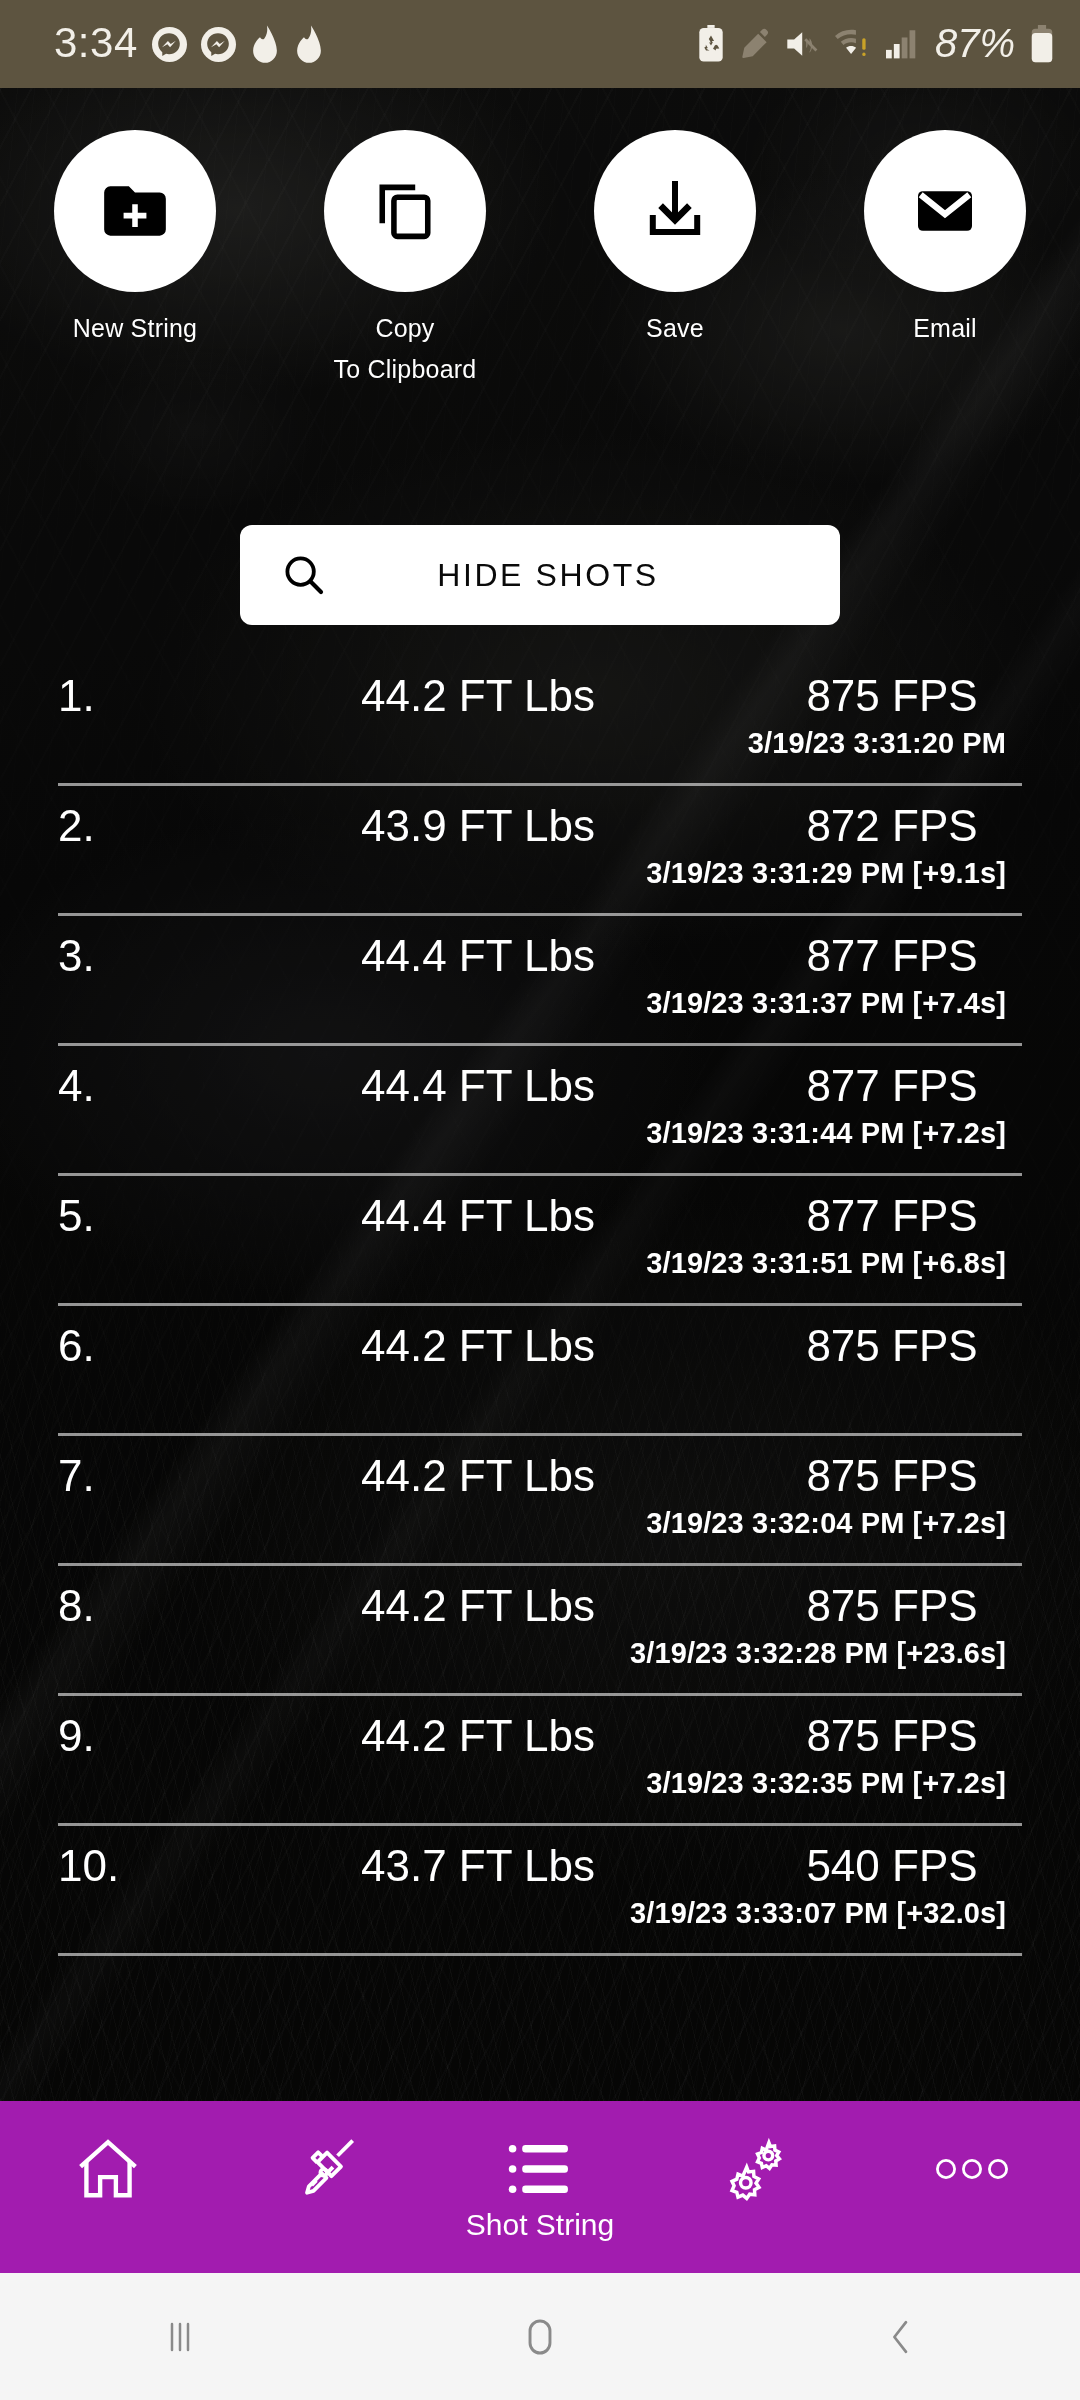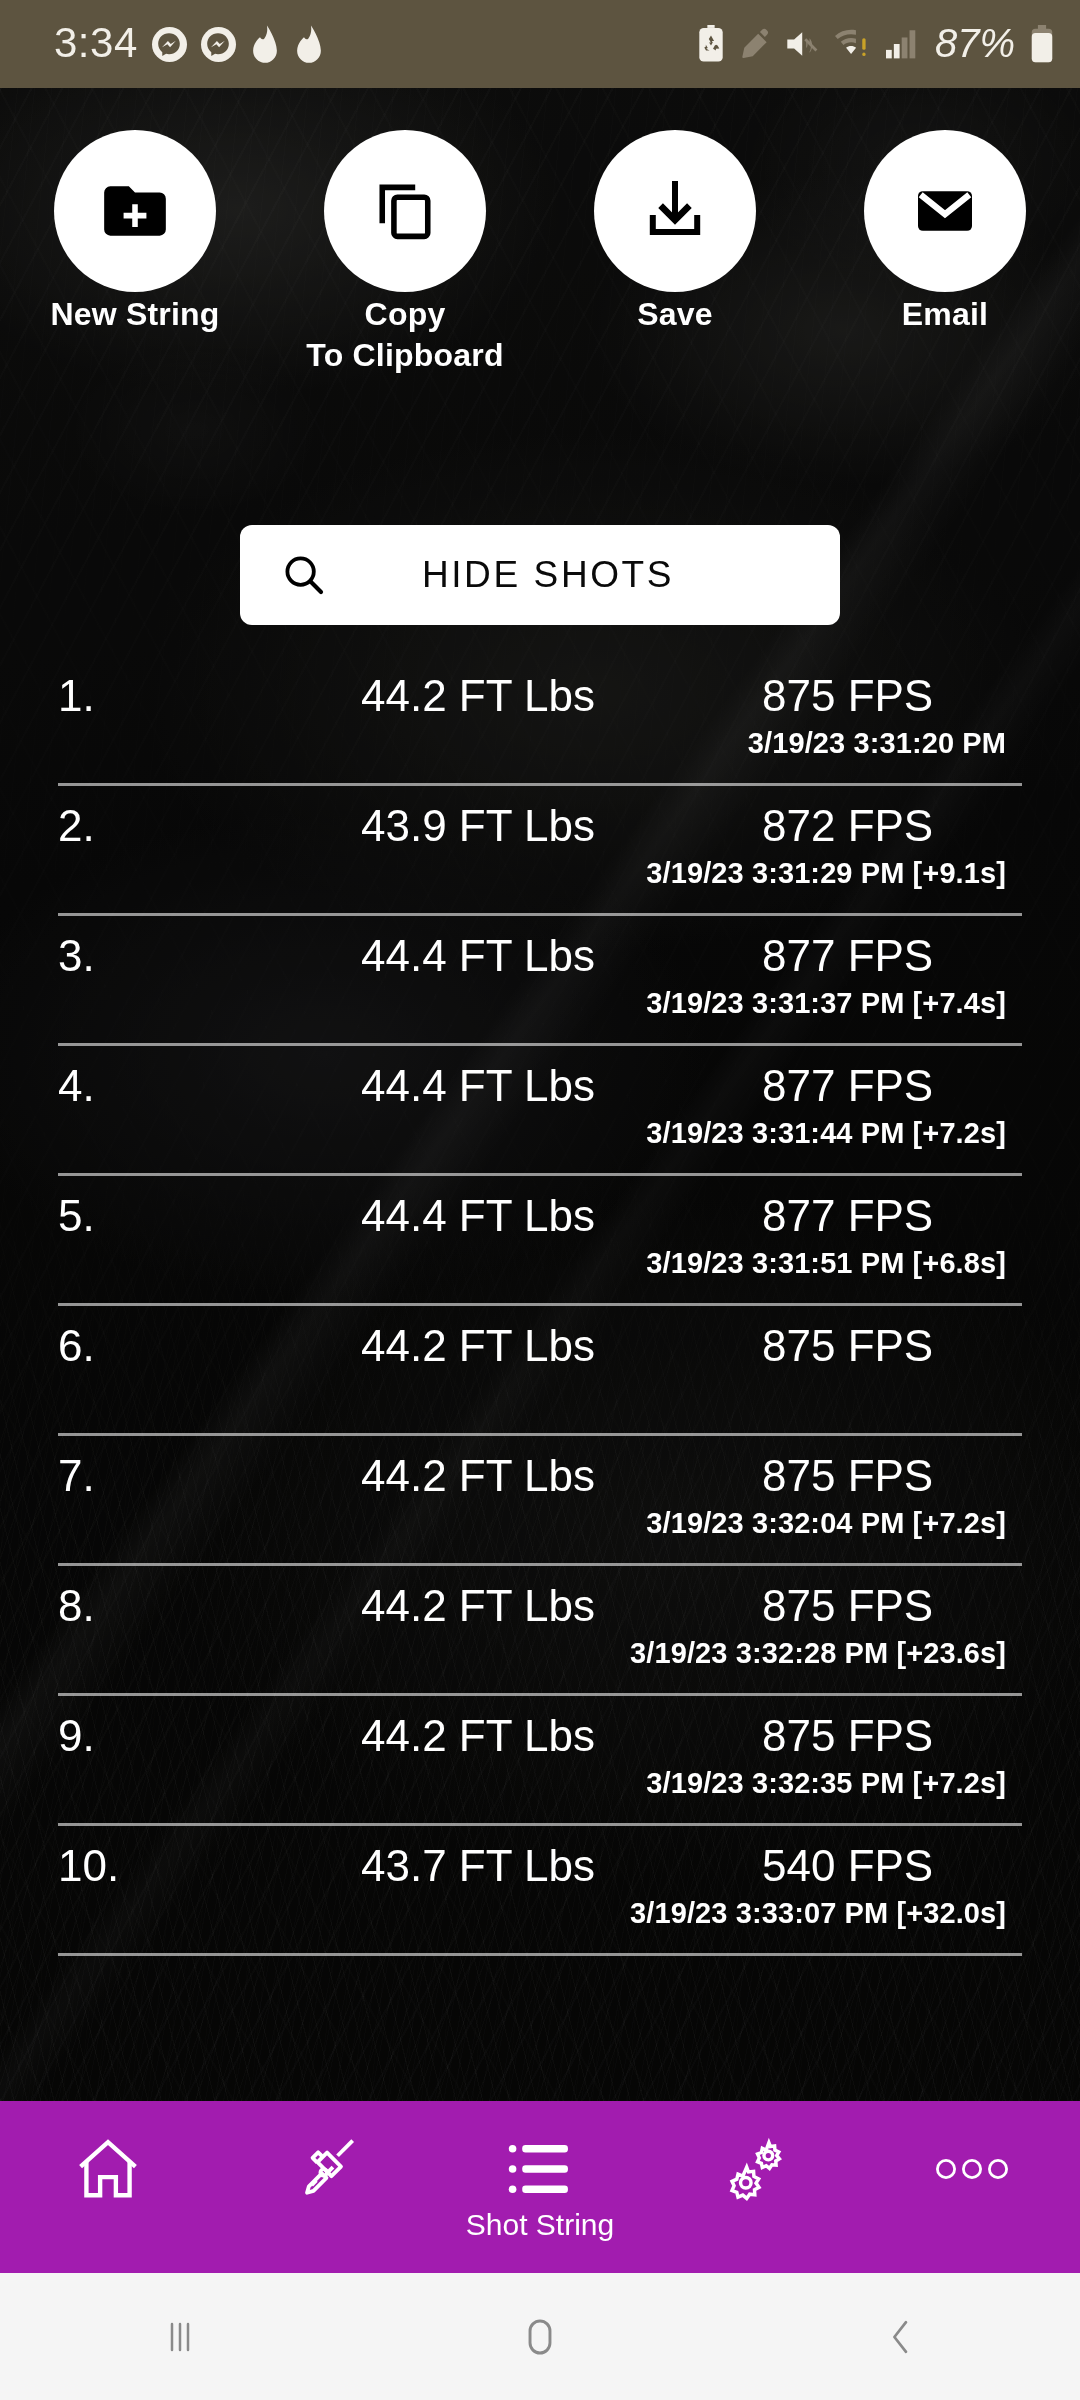--- a/index.html
+++ b/index.html
@@ -88,48 +88,48 @@
   }
   .action-btn{
     width:270px; display:flex; flex-direction:column; align-items:center;
     background:transparent; border:0; cursor:pointer;
   }
   .action-circle{
     width:162px;height:162px;border-radius:50%;background:#fff;
     display:flex;align-items:center;justify-content:center;
   }
   .action-label{
-    margin-top:2px; color:#fff; font-size:32px; line-height:41px;
-    text-align:center; font-weight:700; letter-spacing:.2px;
+    margin-top:16px; color:#fff; font-size:25px; line-height:41px;
+    text-align:center; font-weight:400; letter-spacing:.2px;
   }
 
   
   #hide-shots-btn{
     position:absolute; top:437px; left:240px;
     width:600px; height:100px; border-radius:12px; background:#fff;
     display:flex; align-items:center; cursor:pointer; border:0;
   }
   #hide-shots-btn .sb-mag{ margin-left:40px; display:flex; }
   #hide-shots-btn .hs-label{
     flex:1; text-align:center; color:#0a0a0a;
-    font-size:37px; letter-spacing:2.6px; font-weight:400;
+    font-size:32px; letter-spacing:2.6px; font-weight:400;
     padding-right:72px;
   }
 
   
   #shot-list{ position:absolute; top:568px; left:0; width:1080px; }
   .shot-row{ position:relative; width:1080px; height:130px; padding:0 58px 0 58px; }
   .shot-main{
     position:absolute; left:58px; right:58px; top:14px;
     display:flex; align-items:baseline;
     color:#ffffff; font-size:44px; line-height:52px; font-weight:400;
   }
   .shot-idx{ width:170px; text-align:left; }
   .shot-energy{ flex:1; text-align:center; padding-right:34px; }
-  .shot-speed{ width:260px; text-align:left; }
+  .shot-speed{ width:260px; text-align:center; }
   .shot-ts{
     position:absolute; right:74px; top:70px;
     color:#ffffff; font-size:29px; line-height:34px; font-weight:700;
     letter-spacing:.1px; white-space:nowrap;
   }
   .shot-sep{
     position:absolute; left:58px; right:58px; bottom:0;
     height:3px; background:rgba(238,238,238,.62);
   }
 

